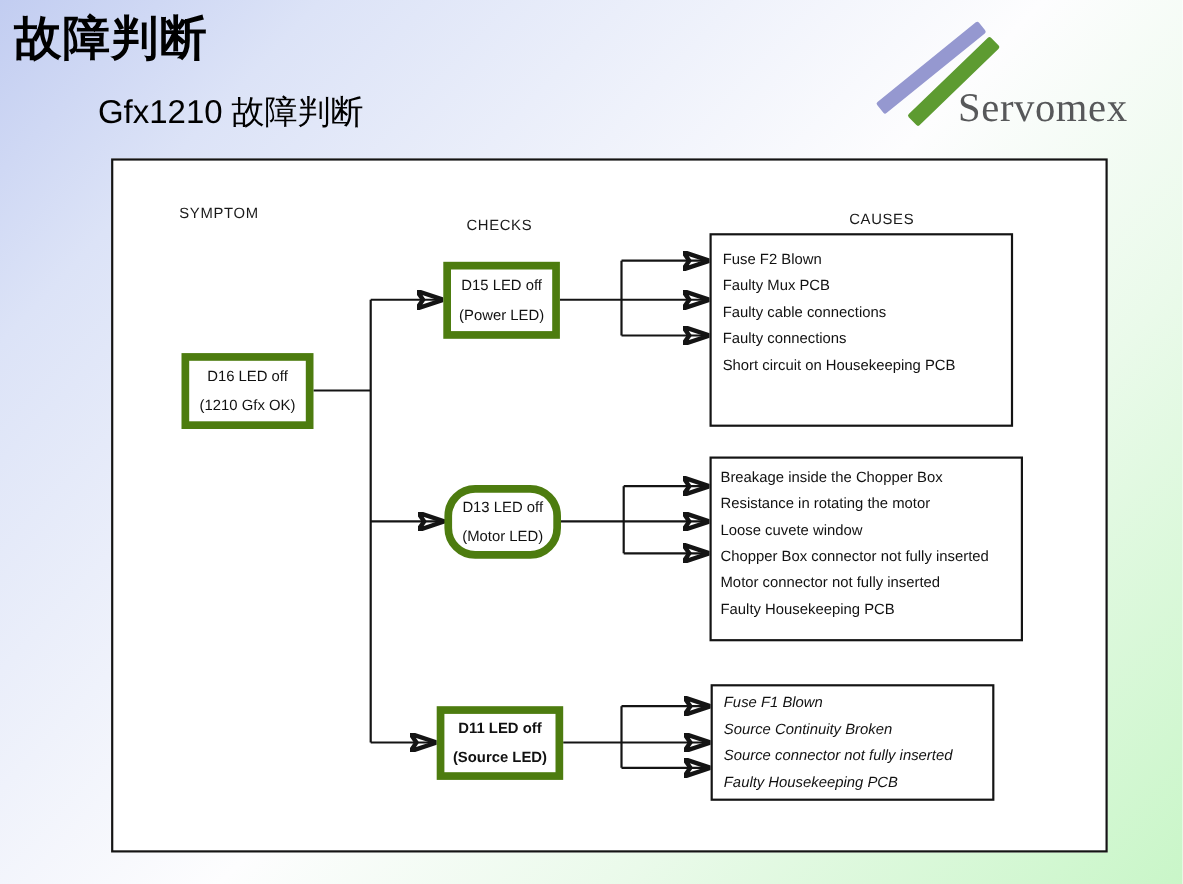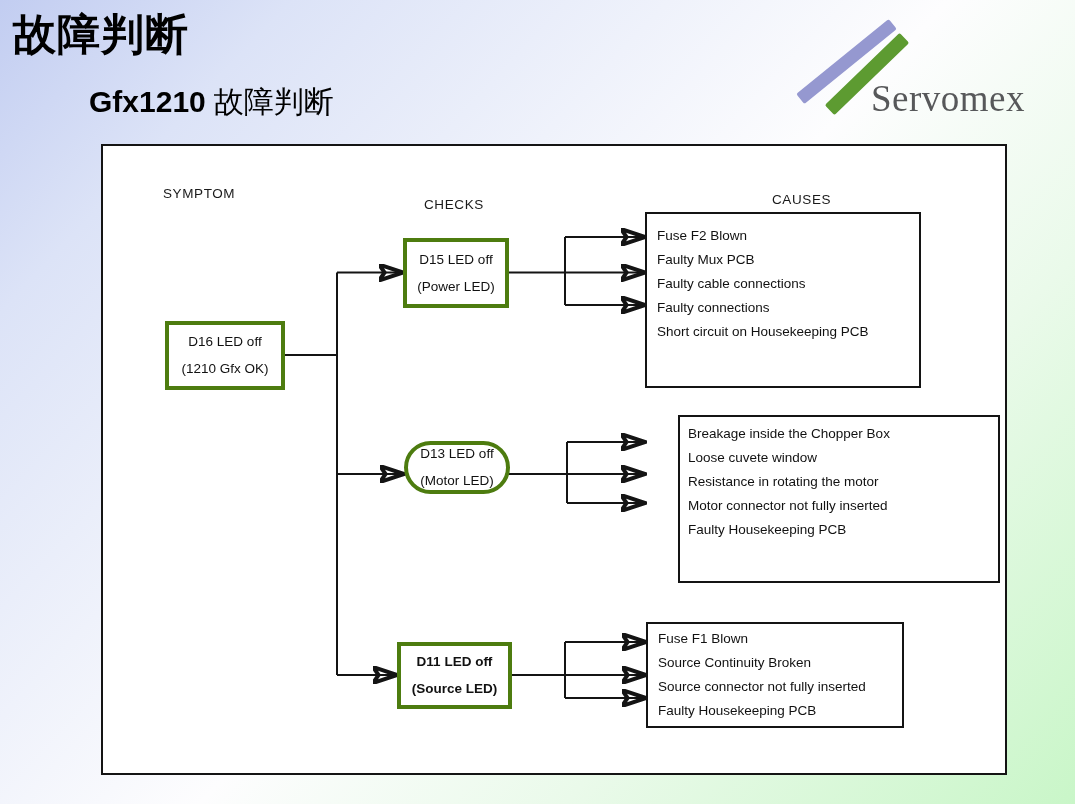--- a/index.html
+++ b/index.html
@@ -12,21 +12,21 @@
     background:linear-gradient(133deg, #c2cdf1 0%, #dce3f7 16%, #fdfdfe 52%, #eafaea 72%, #c9f6c8 100%);
   }
   .slide-title {
     position:absolute; left:13px; top:6px; margin:0;
     font-family:"DejaVu Serif","Liberation Serif",serif;
     font-size:43px; font-weight:bold; color:#000; letter-spacing:1px;
   }
   .slide-subtitle {
     position:absolute; left:89px; top:82px; color:#000; white-space:nowrap;
   }
-  .sub-model { font-family:"Liberation Sans",sans-serif; font-size:30px;font-weight:bold; }
+  .sub-model { font-family:"Liberation Sans",sans-serif; font-size:30px; }
   .sub-cn { font-family:"DejaVu Serif","Liberation Serif",serif; font-size:30px; margin-left:8px; }
 
   
   .logo { position:absolute; left:795px; top:15px; width:280px; height:105px; }
   .stripe { position:absolute; border-radius:2px; }
   .stripe-blue  { left:-8px; top:40px; width:119px; height:13px; background:#9598d0; transform:rotate(-39deg); }
   .stripe-green { left:20px; top:52px; width:104px; height:14px; background:#5d9b31; transform:rotate(-44deg); }
   .logo-text {
     position:absolute; left:76px; top:62px;
     font-family:"Liberation Serif","DejaVu Serif",serif;
@@ -39,36 +39,36 @@
     background:#fff; border:2px solid #141414; box-sizing:border-box;
   }
   .col-header {
     position:absolute; font-size:13.5px; color:#1a1a1a; letter-spacing:0.6px; white-space:nowrap;
   }
   .h-symptom { left:60px;  top:40px; }
   .h-checks  { left:321px; top:51px; }
   .h-causes  { left:669px; top:46px; }
 
   .node {
-    position:absolute; background:#fff; border:4px solid #4d7c0f; box-sizing:border-box;
+    position:absolute; background:#fff; border:7px solid #4d7c0f; box-sizing:border-box;
     display:flex; flex-direction:column; align-items:center; justify-content:center;
     gap:9px; font-size:13.5px; color:#111; text-align:center; line-height:18px;
   }
   .box-d16 { left:62px;  top:175px; width:120px; height:69px; }
   .box-d15 { left:300px; top:92px;  width:106px; height:70px; }
-  .box-d13 { left:301px; top:295px; width:106px; height:53px;border-radius:28px; }
+  .box-d13 { left:301px; top:295px; width:106px; height:67px;border-radius:28px; }
   .box-d11 { left:294px; top:496px; width:115px; height:67px;font-weight:bold; }
 
   .causes-box {
     position:absolute; background:#fff; border:2px solid #141414; box-sizing:border-box;
     font-size:13.5px; color:#111; line-height:24px;
   }
   .causes-1 { left:542px; top:66px;  width:276px; height:176px; padding:10px 6px 0 10px; }
-  .causes-2 { left:542px; top:269px; width:322px; height:168px; padding:5px 2px 0 8px;margin-left:33px; }
-  .causes-3 { left:543px; top:476px; width:258px; height:106px; padding:3px 6px 0 10px; }
+  .causes-2 { left:542px; top:269px; width:285px; height:168px; padding:5px 2px 0 8px; }
+  .causes-3 { left:543px; top:476px; width:258px; height:106px; padding:3px 6px 0 10px;font-style:italic; }
   .cause-line { white-space:nowrap; }
 
   .connectors { position:absolute; left:0; top:0; width:902px; height:627px; pointer-events:none; }
   .connectors path, .connectors line { stroke:#141414; stroke-width:2; fill:none; }
 </style>
 </head>
 <body>
 
 <div class="slide">
 
@@ -145,22 +145,23 @@
 
     <div class="causes-box causes-1">
         <div class="cause-line">Fuse F2 Blown</div>
         <div class="cause-line">Faulty Mux PCB</div>
         <div class="cause-line">Faulty cable connections</div>
         <div class="cause-line">Faulty connections</div>
         <div class="cause-line">Short circuit on Housekeeping PCB</div>
       </div>
     <div class="causes-box causes-2">
         <div class="cause-line">Breakage inside the Chopper Box</div>
+        <div class="cause-line">Resistance in rotating the motor</div>
         <div class="cause-line">Loose cuvete window</div>
-        <div class="cause-line">Resistance in rotating the motor</div>
+        <div class="cause-line">Chopper Box connector not fully inserted</div>
         <div class="cause-line">Motor connector not fully inserted</div>
         <div class="cause-line">Faulty Housekeeping PCB</div>
       </div>
     <div class="causes-box causes-3">
         <div class="cause-line">Fuse F1 Blown</div>
         <div class="cause-line">Source Continuity Broken</div>
         <div class="cause-line">Source connector not fully inserted</div>
         <div class="cause-line">Faulty Housekeeping PCB</div>
       </div>
 

